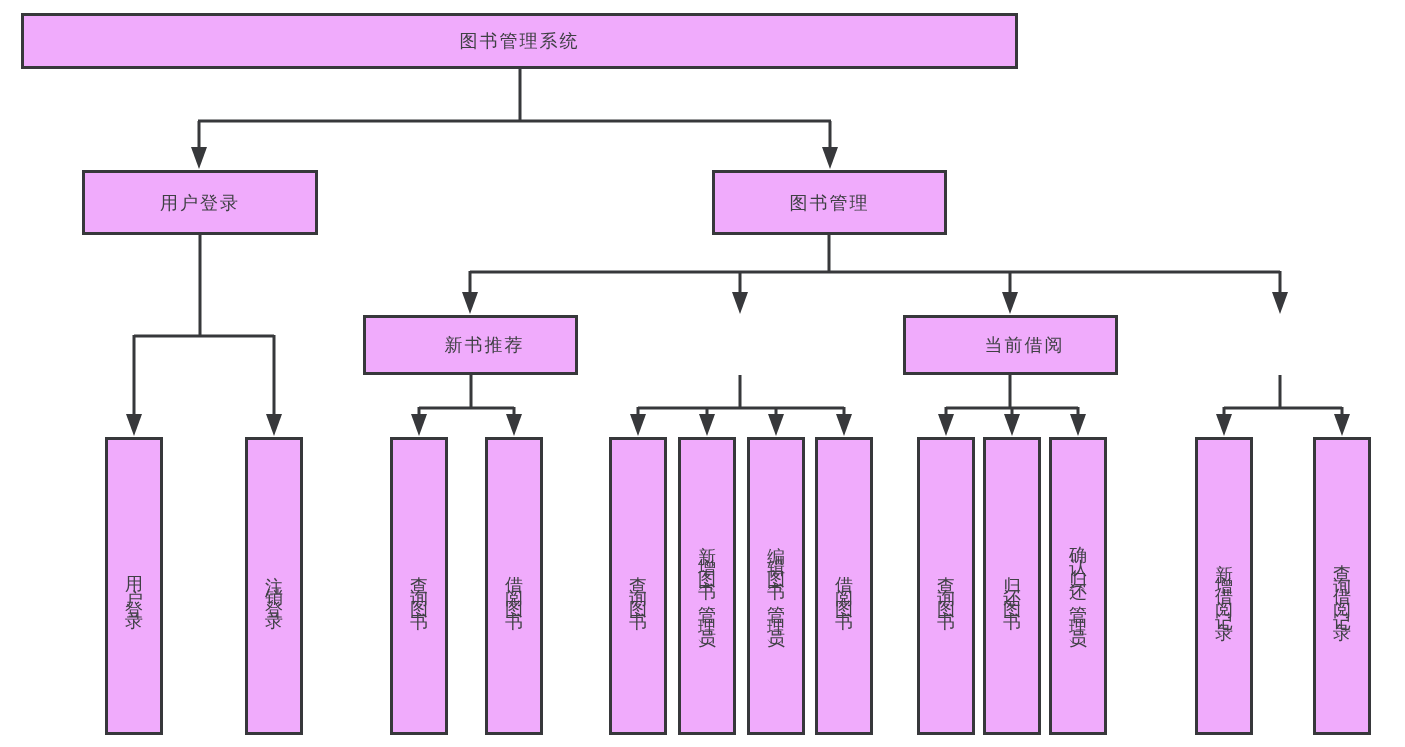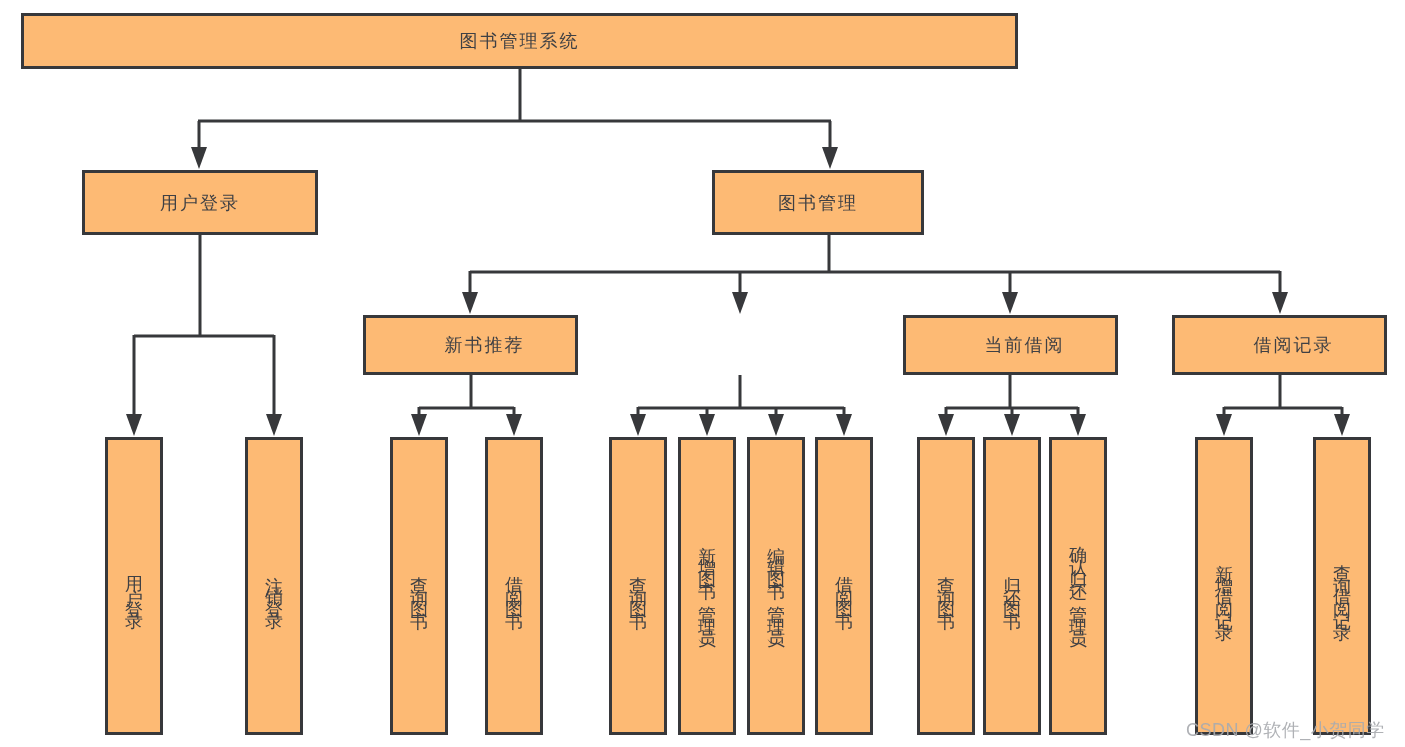--- a/index.html
+++ b/index.html
@@ -16,39 +16,39 @@
 
   svg.connectors {
     position: absolute;
     left: 0; top: 0;
     width: 1405px; height: 747px;
     z-index: 1;
   }
 
   .node {
     position: absolute;
-    background: #fdba74;
+    background: #f0abfc;
     border: 3px solid #37383b;
     display: flex;
     align-items: center;
     justify-content: center;
     z-index: 2;
     color: #3f4044;
   }
 
   .hnode span {
     font-size: 18px;
     letter-spacing: 2px;
     color: #3f4044;
     white-space: nowrap;
   }
 
   .root-node   { left: 21px;  top: 13px;  width: 997px; height: 56px; }
   .l2-left     { left: 82px;  top: 170px; width: 236px; height: 65px; }
-  .l2-right    { left: 712px; top: 170px; width: 212px; height: 65px; }
+  .l2-right    { left: 712px; top: 170px; width: 235px; height: 65px; }
 
   .l3 { top: 315px; width: 215px; height: 60px; padding-left: 28px; }
   .l3-a { left: 363px; }
   .l3-b { left: 633px; }
   .l3-c { left: 903px; text-align: center; }
   .l3-d { left: 1172px; }
 
   .vnode { top: 437px; width: 58px; height: 298px; }
   .vnode span {
     writing-mode: vertical-rl;
@@ -143,23 +143,20 @@
   <div class="node hnode l2-right">
     <span>图书管理</span>
   </div>
 
   <div class="node hnode l3 l3-a">
     <span>新书推荐</span>
   </div>
   <div class="node hnode l3 l3-c">
     <span>当前借阅</span>
   </div>
-  <div class="node hnode l3 l3-d">
-    <span>借阅记录</span>
-  </div>
 
   <div class="node vnode leaf-1">
     <span>用户登录</span>
   </div>
   <div class="node vnode leaf-2">
     <span>注销登录</span>
   </div>
 
   <div class="node vnode leaf-3">
     <span>查询图书</span>
@@ -191,15 +188,14 @@
     <span>确认归还（管理员）</span>
   </div>
 
   <div class="node vnode leaf-12">
     <span>新增借阅记录</span>
   </div>
   <div class="node vnode leaf-13">
     <span>查询借阅记录</span>
   </div>
 
-  <div class="watermark">CSDN @软件_小贺同学</div>
 
 </div>
 
 </body></html>

